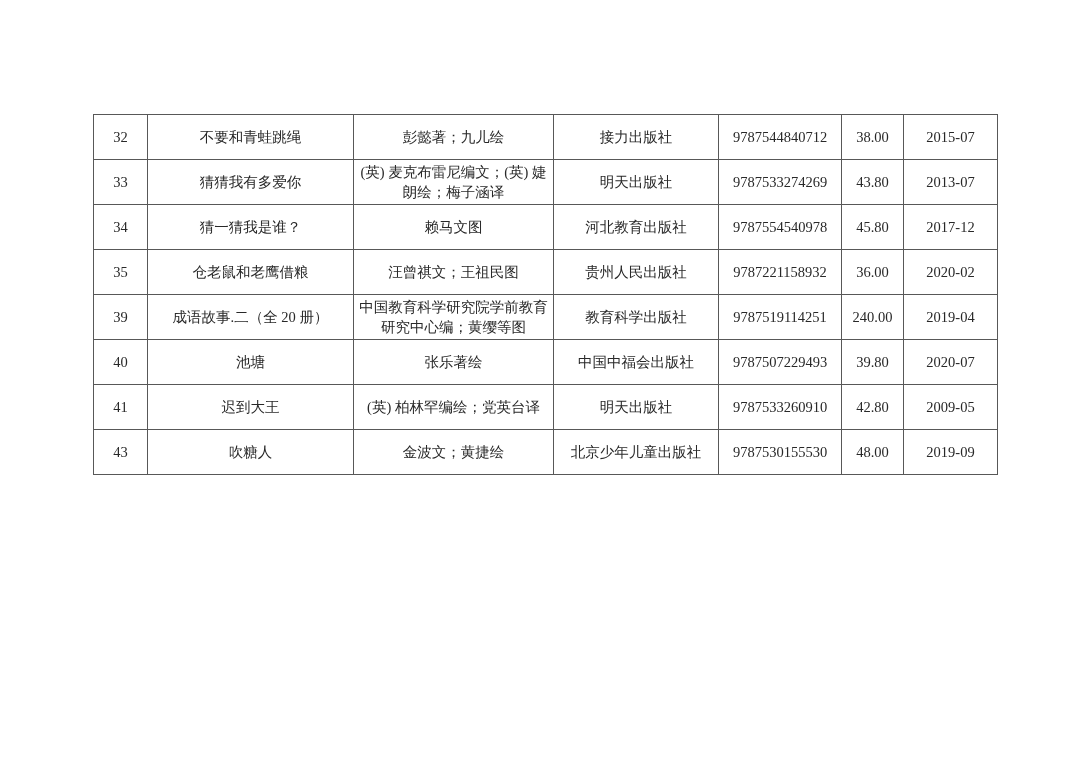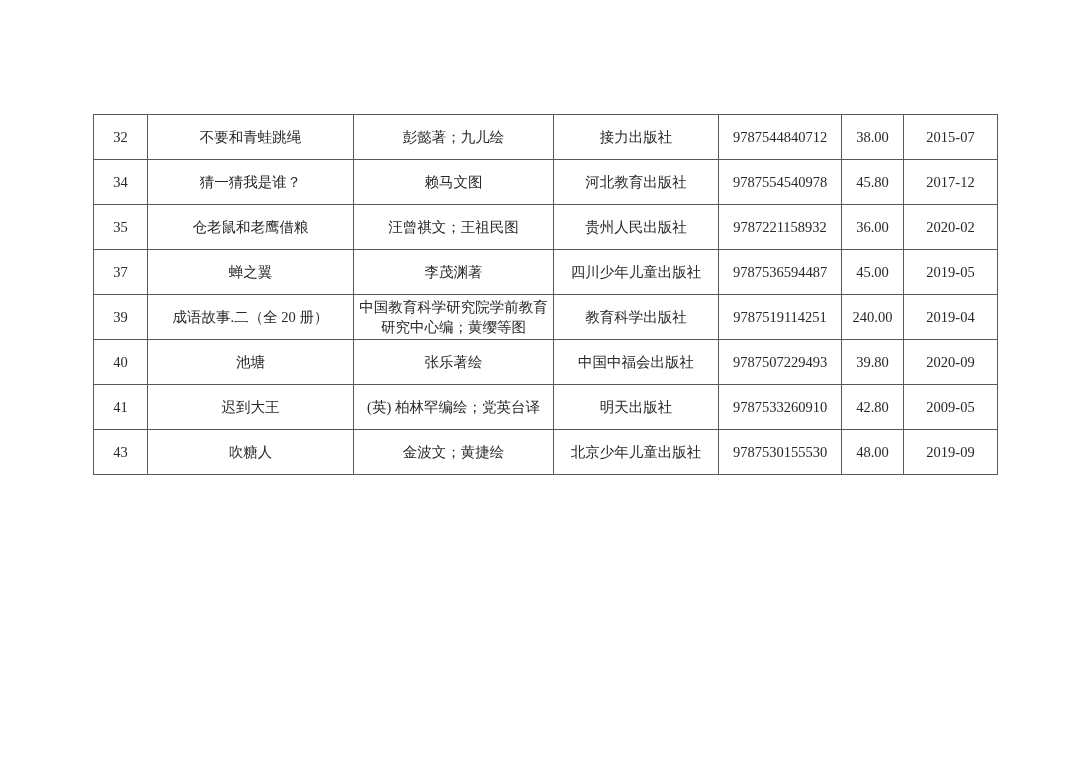--- a/index.html
+++ b/index.html
@@ -76,20 +76,29 @@
   <tr>
     <td>32</td>
     <td>不要和青蛙跳绳</td>
     <td>彭懿著；九儿绘</td>
     <td>接力出版社</td>
     <td>9787544840712</td>
     <td>38.00</td>
     <td>2015-07</td>
   </tr>
 
+  <tr>
+    <td>33</td>
+    <td>猜猜我有多爱你</td>
+    <td>(英) 麦克布雷尼编文；(英) 婕朗绘；梅子涵译</td>
+    <td>明天出版社</td>
+    <td>9787533274269</td>
+    <td>43.80</td>
+    <td>2013-07</td>
+  </tr>
 
   <tr>
     <td>34</td>
     <td>猜一猜我是谁？</td>
     <td>赖马文图</td>
     <td>河北教育出版社</td>
     <td>9787554540978</td>
     <td>45.80</td>
     <td>2017-12</td>
   </tr>
@@ -98,49 +107,40 @@
     <td>35</td>
     <td>仓老鼠和老鹰借粮</td>
     <td>汪曾祺文；王祖民图</td>
     <td>贵州人民出版社</td>
     <td>9787221158932</td>
     <td>36.00</td>
     <td>2020-02</td>
   </tr>
 
 
-  <tr>
-    <td>37</td>
-    <td>蝉之翼</td>
-    <td>李茂渊著</td>
-    <td>四川少年儿童出版社</td>
-    <td>9787536594487</td>
-    <td>45.00</td>
-    <td>2019-05</td>
-  </tr>
 
 
   <tr>
     <td>39</td>
     <td>成语故事.二（全 20 册）</td>
     <td>中国教育科学研究院学前教育研究中心编；黄缨等图</td>
     <td>教育科学出版社</td>
     <td>9787519114251</td>
     <td>240.00</td>
     <td>2019-04</td>
   </tr>
 
   <tr>
     <td>40</td>
     <td>池塘</td>
     <td>张乐著绘</td>
     <td>中国中福会出版社</td>
     <td>9787507229493</td>
     <td>39.80</td>
-    <td>2020-09</td>
+    <td>2020-07</td>
   </tr>
 
   <tr>
     <td>41</td>
     <td>迟到大王</td>
     <td>(英) 柏林罕编绘；党英台译</td>
     <td>明天出版社</td>
     <td>9787533260910</td>
     <td>42.80</td>
     <td>2009-05</td>

